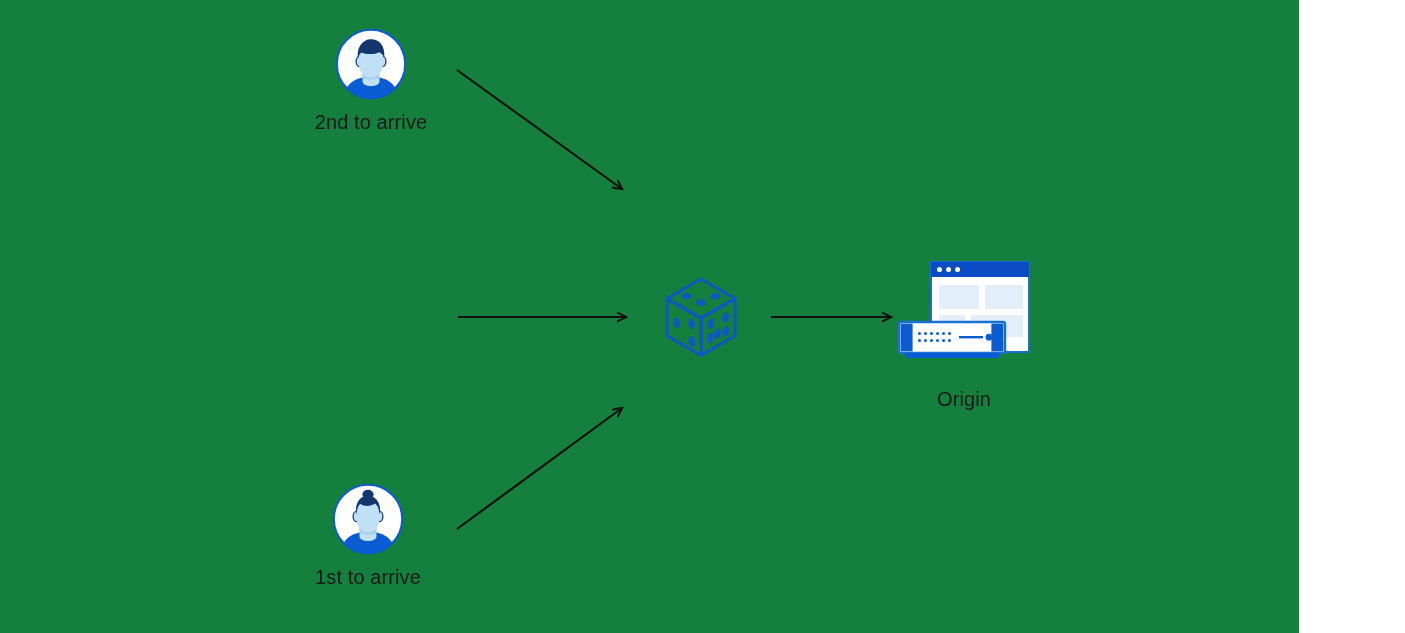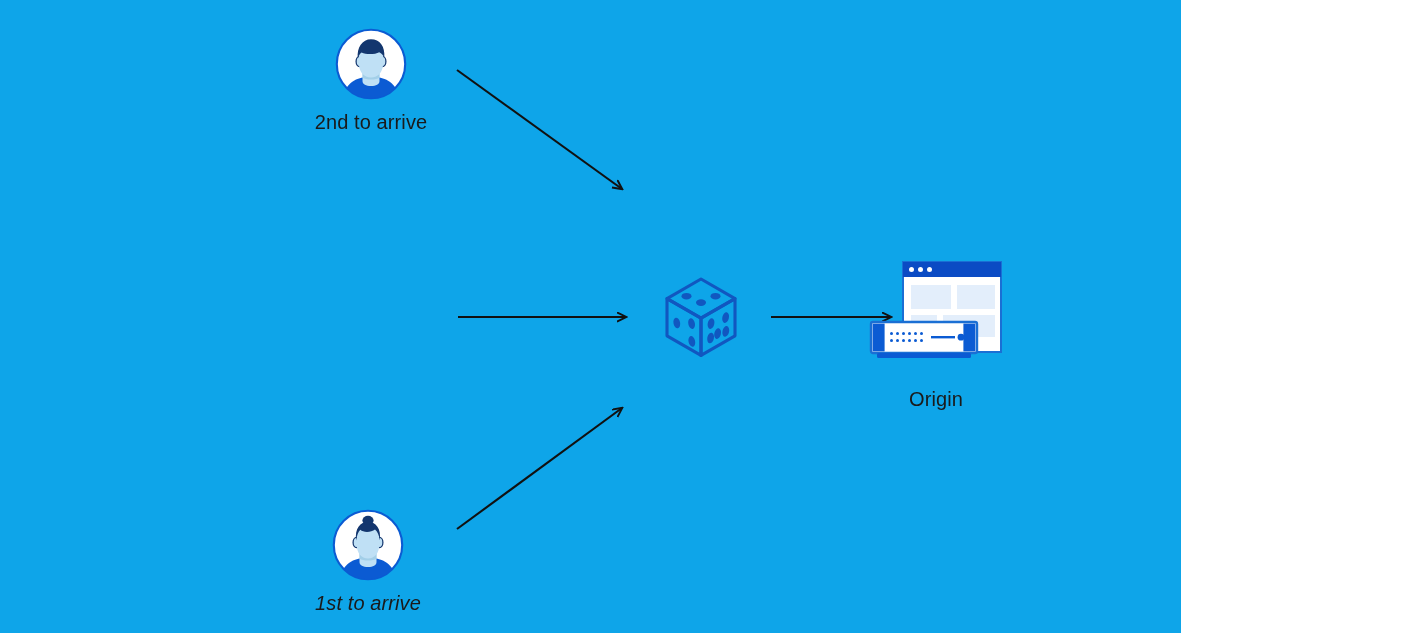--- a/index.html
+++ b/index.html
@@ -5,23 +5,23 @@
   html, body {
     margin: 0;
     padding: 0;
     background: #ffffff;
   }
   body {
     font-family: "Liberation Sans", sans-serif;
   }
   #canvas {
     position: relative;
-    width: 1181px;
+    width: 1299px;
     height: 633px;
-    background: #0ea5e9;
+    background: #15803d;
     overflow: hidden;
   }
   .node {
     position: absolute;
     text-align: center;
   }
   .node-icon {
     position: relative;
     margin: 0 auto;
   }
@@ -87,21 +87,21 @@
           <path d="M23.8,31.5 C22.6,20.4 28.4,12.2 37,12.2 C45.8,12.2 51.2,19.2 50.3,30.4
                    C49.3,28.4 47.6,26.2 45.2,25.2 C41.2,27.4 32.4,27.9 27.6,25.4
                    C25.8,26.6 24.6,29 23.8,31.5 Z" fill="#13366e"></path>
         </g>
       </svg>
     </div>
     <div class="node-label">2nd to arrive</div>
   </div>
 
 
-  <div class="node" style="left:295px; top:508px; width:146px;font-style:italic;">
+  <div class="node" style="left:295px; top:482px; width:146px;">
     <div class="node-icon avatar-wrap">
       <svg width="74" height="74" viewBox="0 0 74 74" xmlns="http://www.w3.org/2000/svg">
         <defs>
           <clipPath id="clipA3">
               <circle cx="37" cy="37" r="34.2"></circle>
             </clipPath>
         </defs>
         <circle cx="37" cy="37" r="34.2" fill="#ffffff" stroke="#0b5bd3" stroke-width="2.1"></circle>
         <g clip-path="url(#clipA3)">
           <path d="M9,74 C9,57.5 21.8,49.5 37,49.5 C52.2,49.5 65,57.5 65,74 Z" fill="#0b5bd3"></path>
@@ -146,21 +146,21 @@
           <ellipse cx="70.6" cy="46.6" rx="3.3" ry="5.4" transform="rotate(12 70.6 46.6)"></ellipse>
           <ellipse cx="62.6" cy="62.6" rx="3.3" ry="5.4" transform="rotate(12 62.6 62.6)"></ellipse>
           <ellipse cx="70.8" cy="60.4" rx="3.3" ry="5.4" transform="rotate(12 70.8 60.4)"></ellipse>
           <ellipse cx="55.6" cy="67.0" rx="3.3" ry="5.4" transform="rotate(12 55.6 67.0)"></ellipse>
         </g>
       </svg>
     </div>
     <div class="node-label"></div>
   </div>
 
-  <div class="node" style="left:867px; top:258px; width:140px;">
+  <div class="node" style="left:895px; top:258px; width:140px;">
     <div class="node-icon origin-wrap">
       <svg width="140" height="110" viewBox="0 0 140 110" xmlns="http://www.w3.org/2000/svg">
 
         <g>
           <rect x="36" y="4" width="98" height="90" fill="#ffffff" stroke="#1a6fd4" stroke-width="2"></rect>
           <rect x="36" y="4" width="98" height="15" fill="#0b4bc4"></rect>
           <circle cx="44.5" cy="11.6" r="2.5" fill="#ffffff"></circle>
           <circle cx="53.5" cy="11.6" r="2.5" fill="#ffffff"></circle>
           <circle cx="62.5" cy="11.6" r="2.5" fill="#ffffff"></circle>
           <rect x="44" y="27" width="40" height="24" fill="#e3eefb"></rect>

